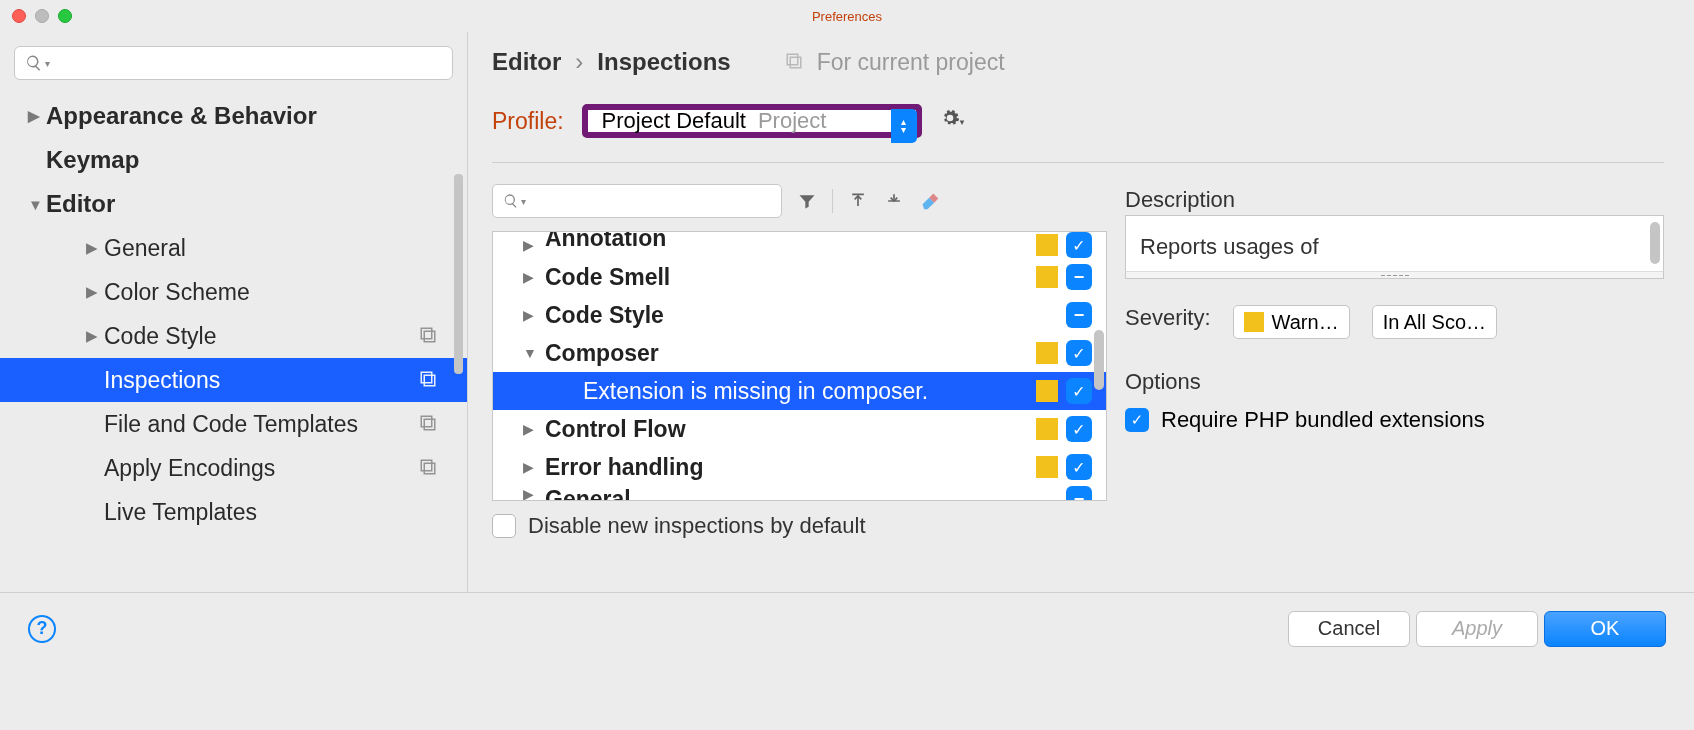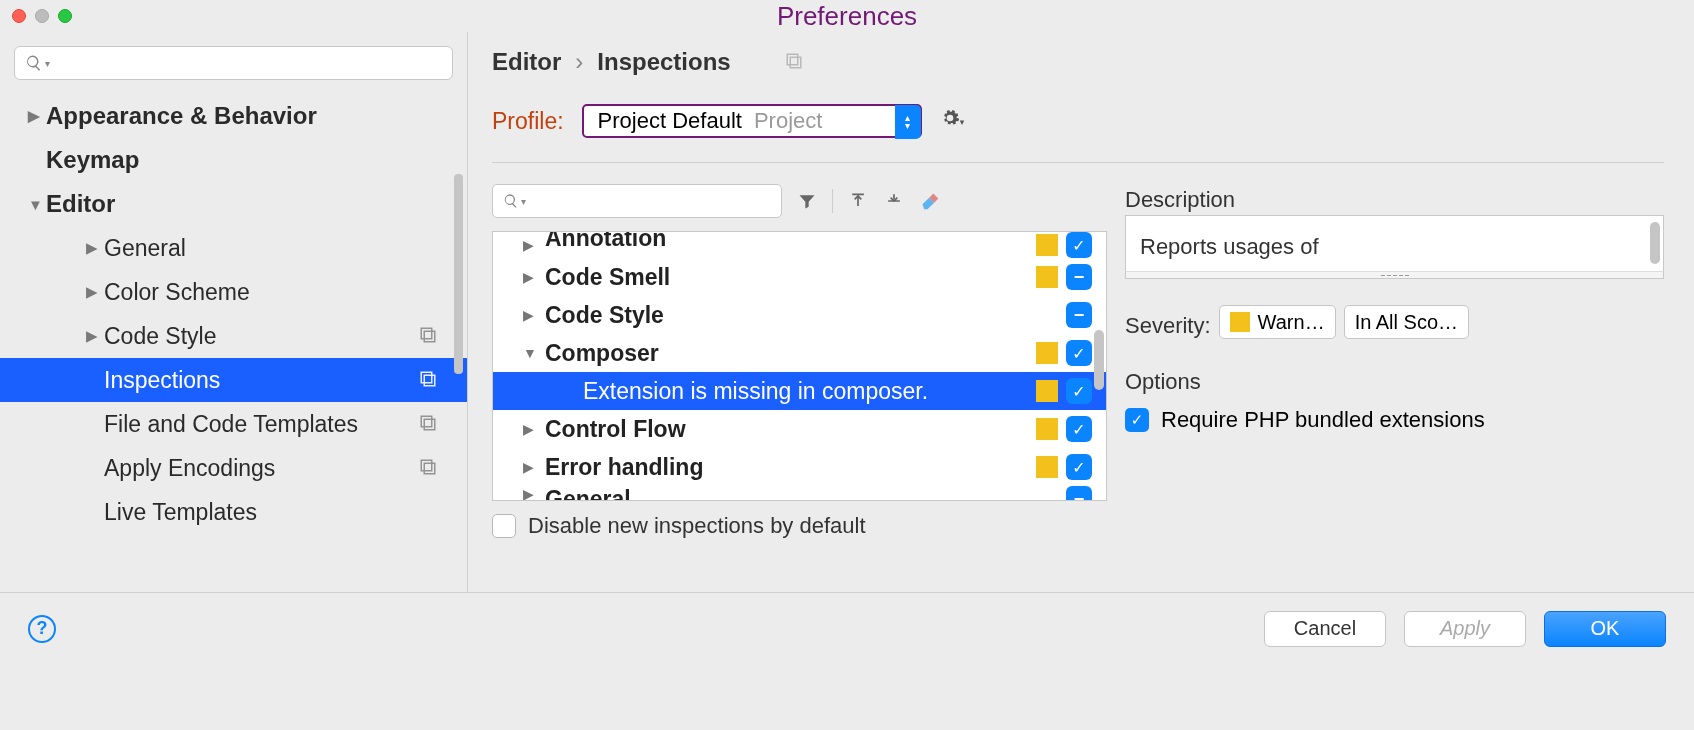--- a/index.html
+++ b/index.html
@@ -4,21 +4,21 @@
 <style>
 * { box-sizing: border-box; margin: 0; padding: 0; font-family: -apple-system, "Helvetica Neue", Arial, sans-serif; }
 body { width: 1694px; height: 730px; background: #ececec; overflow: hidden; }
 
 .titlebar { height: 32px; display: flex; align-items: center; padding: 0 12px; position: relative; }
 .traffic-lights { display: flex; gap: 9px; }
 .traffic-light { width: 14px; height: 14px; border-radius: 50%; }
 .tl-red { background: #ff5f57; border: 1px solid #e1483f; }
 .tl-yellow { background: #bdbdbd; border: 1px solid #a8a8a8; }
 .tl-green { background: #28c840; border: 1px solid #17a82e; }
-.title { position: absolute; left: 50%; transform: translateX(-50%); font-size: 26px; color: #701a75; }
+.title { position: absolute; left: 50%; transform: translateX(-50%); font-size: 13px; color: #c2410c; }
 
 .main { display: flex; height: 560px; }
 
 .left-panel { width: 468px; background: #ececec; display: flex; flex-direction: column; border-right: 1px solid #d0d0d0; }
 .search-box { margin: 14px; height: 34px; background: #fff; border: 1px solid #c8c8c8; border-radius: 6px; display: flex; align-items: center; padding: 0 10px; }
 .search-box svg { width: 18px; height: 18px; fill: #888; }
 .search-box .dd-arrow { margin-left: 2px; font-size: 10px; color: #888; }
 
 .tree { flex: 1; overflow: hidden; position: relative; }
 .tree-scroll { position: absolute; right: 4px; top: 80px; width: 9px; height: 200px; background: #c5c5c5; border-radius: 4px; }
@@ -34,21 +34,21 @@
 
 .right-panel { flex: 1; display: flex; flex-direction: column; padding: 16px 30px 0 24px; }
 .breadcrumb { display: flex; align-items: center; gap: 14px; font-size: 24px; color: #888; }
 .breadcrumb .crumb { color: #333; font-weight: 700; }
 .breadcrumb .sep { color: #888; }
 .breadcrumb .scope-icon { opacity: 0.5; margin-left: 40px; }
 .breadcrumb .scope-text { color: #9a9a9a; font-size: 23px; font-weight: 400; }
 
 .profile-row { display: flex; align-items: center; gap: 18px; margin-top: 28px; }
 .profile-label { font-size: 23px; color: #c2410c; }
-.profile-select { display: flex; align-items: center; background: #fff; border: 2px solid #701a75; border-radius: 5px; height: 34px; padding-left: 14px; font-size: 22px; min-width: 340px; position: relative; }
+.profile-select { display: flex; align-items: center; background: #fff; border: 6px solid #701a75; border-radius: 5px; height: 34px; padding-left: 14px; font-size: 22px; min-width: 340px; position: relative; }
 .profile-select .proj-tag { color: #9a9a9a; margin-left: 12px; }
 .profile-select .sel-btn { width: 26px; height: 34px; background: #0a84ff; border-radius: 0 5px 5px 0; position: absolute; right: -1px; top: -1px; bottom: -1px; display: flex; flex-direction: column; justify-content: center; align-items: center; }
 .profile-select .sel-btn::before { content: "▴"; color: #fff; font-size: 10px; line-height: 8px; }
 .profile-select .sel-btn::after { content: "▾"; color: #fff; font-size: 10px; line-height: 8px; }
 .gear-icon { font-size: 22px; color: #555; }
 
 .divider { height: 1px; background: #cfcfcf; margin-top: 24px; }
 
 .content-row { display: flex; margin-top: 18px; gap: 18px; }
 .insp-left { flex: 0 0 615px; display: flex; flex-direction: column; }
@@ -77,32 +77,32 @@
 .disable-row { display: flex; align-items: center; gap: 12px; margin-top: 12px; font-size: 22px; color: #333; }
 .unchecked-box { width: 24px; height: 24px; border: 1px solid #b8b8b8; border-radius: 5px; background: #fff; }
 
 .insp-right { flex: 1; display: flex; flex-direction: column; }
 .desc-label { font-size: 22px; color: #333; margin-top: 6px; }
 .desc-box { margin-top: 2px; border: 1px solid #c8c8c8; background: #fff; height: 56px; overflow: hidden; padding: 18px 14px 0 14px; font-size: 22px; color: #333; position: relative; border-bottom: none; }
 .desc-scroll { position: absolute; right: 3px; top: 6px; width: 10px; height: 42px; background: #c5c5c5; border-radius: 5px; }
 .desc-resize { height: 8px; border: 1px solid #c8c8c8; border-top: 1px solid #ddd; background: #f4f4f4; display: flex; align-items: center; justify-content: center; gap: 2px; }
 .desc-resize span { width: 4px; height: 1px; background: #999; }
 
-.severity-row { display: flex; align-items: flex-end; gap: 8px; margin-top: 26px; }
+.severity-row { display: flex; align-items: flex-start; gap: 22px; margin-top: 26px; }
 .severity-label { font-size: 22px; color: #333; }
 .sev-btn { display: flex; align-items: center; gap: 8px; background: #fff; border: 1px solid #c5c5c5; border-radius: 5px; height: 34px; padding: 0 10px; font-size: 20px; }
 .sev-btn .sq { width: 20px; height: 20px; background: #f3c11b; }
 
 .options-label { font-size: 22px; color: #333; margin-top: 30px; }
 .opt-row { display: flex; align-items: center; gap: 12px; margin-top: 12px; font-size: 22px; }
 .checked-box { width: 24px; height: 24px; border-radius: 5px; background: #0a84ff; color: #fff; display: flex; align-items: center; justify-content: center; font-size: 15px; }
 
 .footer { height: 72px; border-top: 1px solid #cfcfcf; display: flex; align-items: center; padding: 0 28px; margin-top: auto; background: #ececec; }
 .help-icon { width: 28px; height: 28px; border: 2px solid #0a84ff; border-radius: 50%; color: #0a84ff; display: flex; align-items: center; justify-content: center; font-size: 18px; font-weight: 700; }
-.footer-btns { margin-left: auto; display: flex; gap: 18px; }
+.footer-btns { margin-left: auto; display: flex; gap: 6px; }
 .btn { height: 36px; min-width: 122px; border: 1px solid #c5c5c5; border-radius: 6px; background: #fff; font-size: 20px; display: flex; align-items: center; justify-content: center; color: #333; }
 .btn.disabled { color: #aaa; font-style: italic; }
 .btn.primary { background: linear-gradient(#4aa3ff, #0a84ff); color: #fff; border-color: #0a6fe0; }
 
 svg.proj { width: 18px; height: 18px; }
 svg.icon { width: 20px; height: 20px; }
 </style>
 </head>
 <body>
 
@@ -190,20 +190,21 @@
     <div class="breadcrumb">
       <span class="crumb">Editor</span>
       <span class="sep">›</span>
       <span class="crumb">Inspections</span>
       <span class="scope-icon">
         <svg class="proj" viewBox="0 0 24 24">
             <rect x="3" y="3" width="14" height="14" fill="none" stroke="#888" stroke-width="2"></rect>
             <rect x="7" y="7" width="14" height="14" fill="none" stroke="#888" stroke-width="2"></rect>
           </svg>
       </span>
+      <span class="scope-text">For current project</span>
     </div>
 
     <div class="profile-row">
       <span class="profile-label">Profile:</span>
       <div class="profile-select">
         <span>Project Default</span>
         <span class="proj-tag">Project</span>
         <div class="sel-btn"></div>
       </div>
       <span class="gear-icon">

